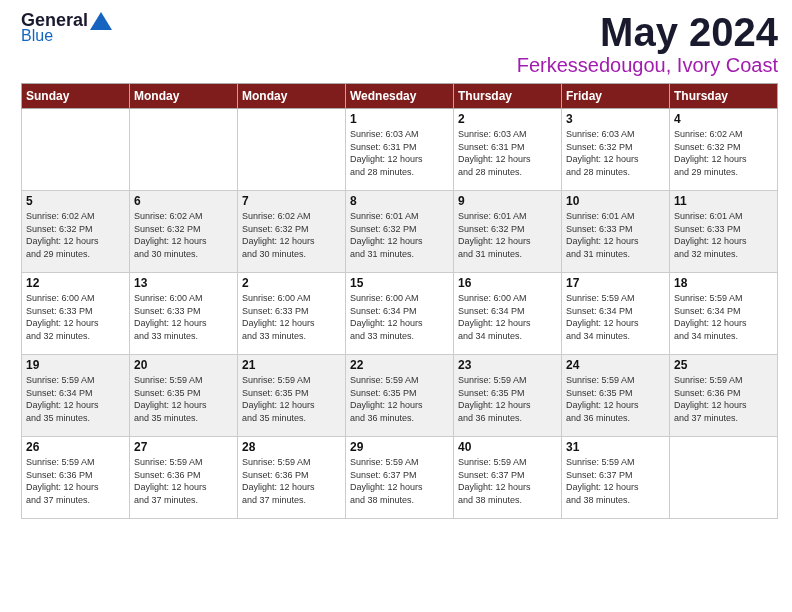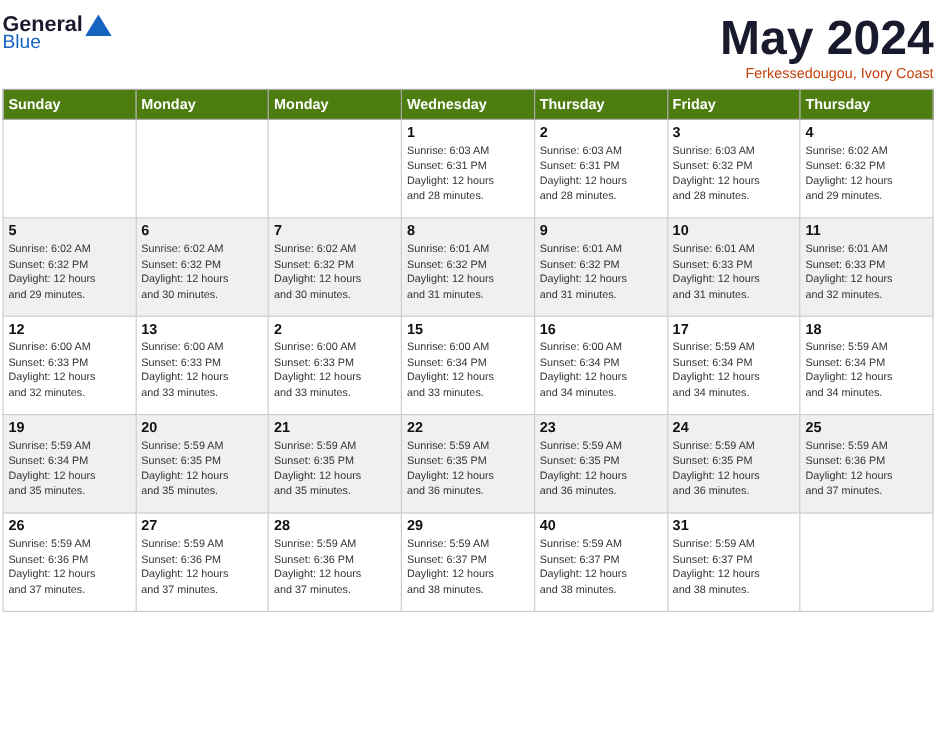--- a/index.html
+++ b/index.html
@@ -7,21 +7,21 @@
       font-family: Arial, sans-serif;
       background: #fff;
       width: 792px;
       min-height: 612px;
       padding: 0;
     }
     .page {
       width: 792px;
       min-height: 612px;
       background: #fff;
-      padding: 10px 14px 14px 2px;
+      padding: 10px 14px 14px 21px;
     }
     .header {
       display: flex;
       justify-content: space-between;
       align-items: flex-start;
       margin-bottom: 6px;
     }
     .logo {
       display: flex;
       flex-direction: column;
@@ -34,31 +34,31 @@
     .title-block {
       text-align: right;
     }
     .title-block h1 {
       font-size: 40px;
       font-weight: bold;
       color: #1a1a2e;
       line-height: 1.1;
     }
     .title-block h2 {
-      font-size: 12px;
+      font-size: 20px;
       font-weight: normal;
-      color: #c2410c;
+      color: #a21caf;
     }
     .calendar {
       width: 100%;
       border-collapse: collapse;
       table-layout: fixed;
     }
     .calendar thead tr th {
-      background-color: #4d7c0f;
+      background-color: #7f1d1d;
       color: #fff;
       font-size: 12px;
       font-weight: bold;
       padding: 5px 4px;
       text-align: left;
       border: 1px solid #aaa;
     }
     .calendar tbody tr td {
       border: 1px solid #ccc;
       vertical-align: top;

